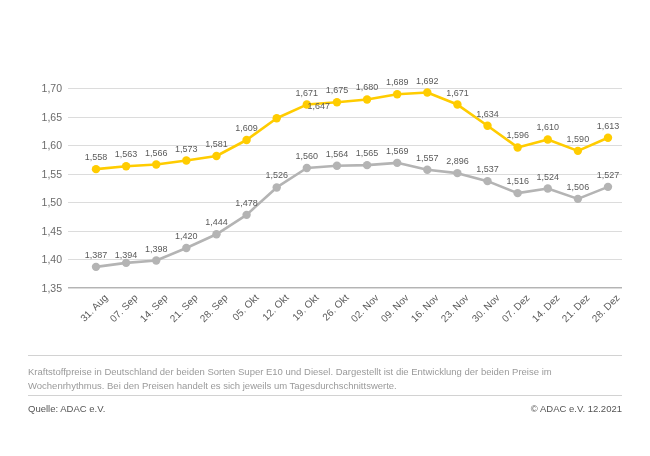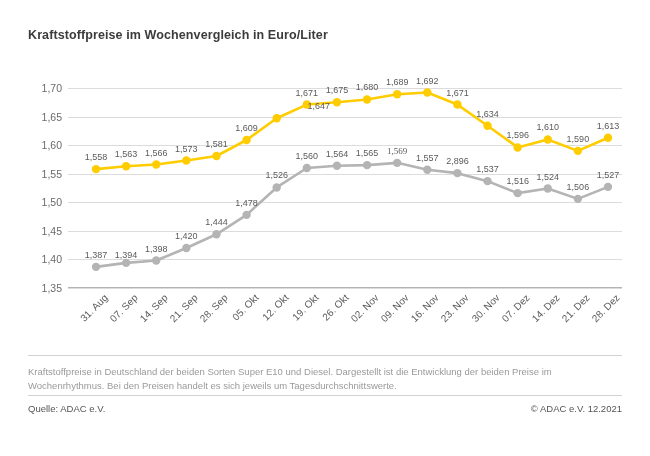--- a/index.html
+++ b/index.html
@@ -162,21 +162,20 @@
     top: 403px;
     font-size: 9.5px;
     color: #555555;
   }
 </style>
 </head>
 <body>
 
 <div id="root">
 
-  <div class="title">Kraftstoffpreise im Wochenvergleich in Euro/Liter</div>
 
 
   <div id="plot">
     <div class="y-labels" id="y-labels">
         <div class="y-label" style="top: 0px;">1,70</div>
         <div class="y-label" style="top: 28.5714px;">1,65</div>
         <div class="y-label" style="top: 57.1429px;">1,60</div>
         <div class="y-label" style="top: 85.7143px;">1,55</div>
         <div class="y-label" style="top: 114.286px;">1,50</div>
         <div class="y-label" style="top: 142.857px;">1,45</div>
@@ -254,21 +253,21 @@
         <div class="pt-label" style="left: 28px; top: 171.857px;">1,387</div>
         <div class="pt-label" style="left: 58.1176px; top: 172px;">1,394</div>
         <div class="pt-label" style="left: 88.2353px; top: 165.571px;">1,398</div>
         <div class="pt-label" style="left: 118.353px; top: 153px;">1,420</div>
         <div class="pt-label" style="left: 148.471px; top: 139.286px;">1,444</div>
         <div class="pt-label" style="left: 178.588px; top: 119.857px;">1,478</div>
         <div class="pt-label" style="left: 208.706px; top: 92.4286px;">1,526</div>
         <div class="pt-label" style="left: 238.824px; top: 73px;">1,560</div>
         <div class="pt-label" style="left: 268.941px; top: 70.7143px;">1,564</div>
         <div class="pt-label" style="left: 299.059px; top: 70.1429px;">1,565</div>
-        <div class="pt-label" style="left: 329.176px; top: 67.8571px; font-family: Liberation Serif, serif;">1,569</div>
+        <div class="pt-label" style="left: 329.176px; top: 67.8571px;">1,569</div>
         <div class="pt-label" style="left: 359.294px; top: 74.7143px;">1,557</div>
         <div class="pt-label" style="left: 389.412px; top: 78.1429px;">2,896</div>
         <div class="pt-label" style="left: 419.529px; top: 86.1429px;">1,537</div>
         <div class="pt-label" style="left: 449.647px; top: 98.1429px;">1,516</div>
         <div class="pt-label" style="left: 479.765px; top: 93.5714px;">1,524</div>
         <div class="pt-label" style="left: 509.882px; top: 103.857px;">1,506</div>
         <div class="pt-label" style="left: 540px; top: 91.8571px;">1,527</div>
       </div>
   </div>
 

